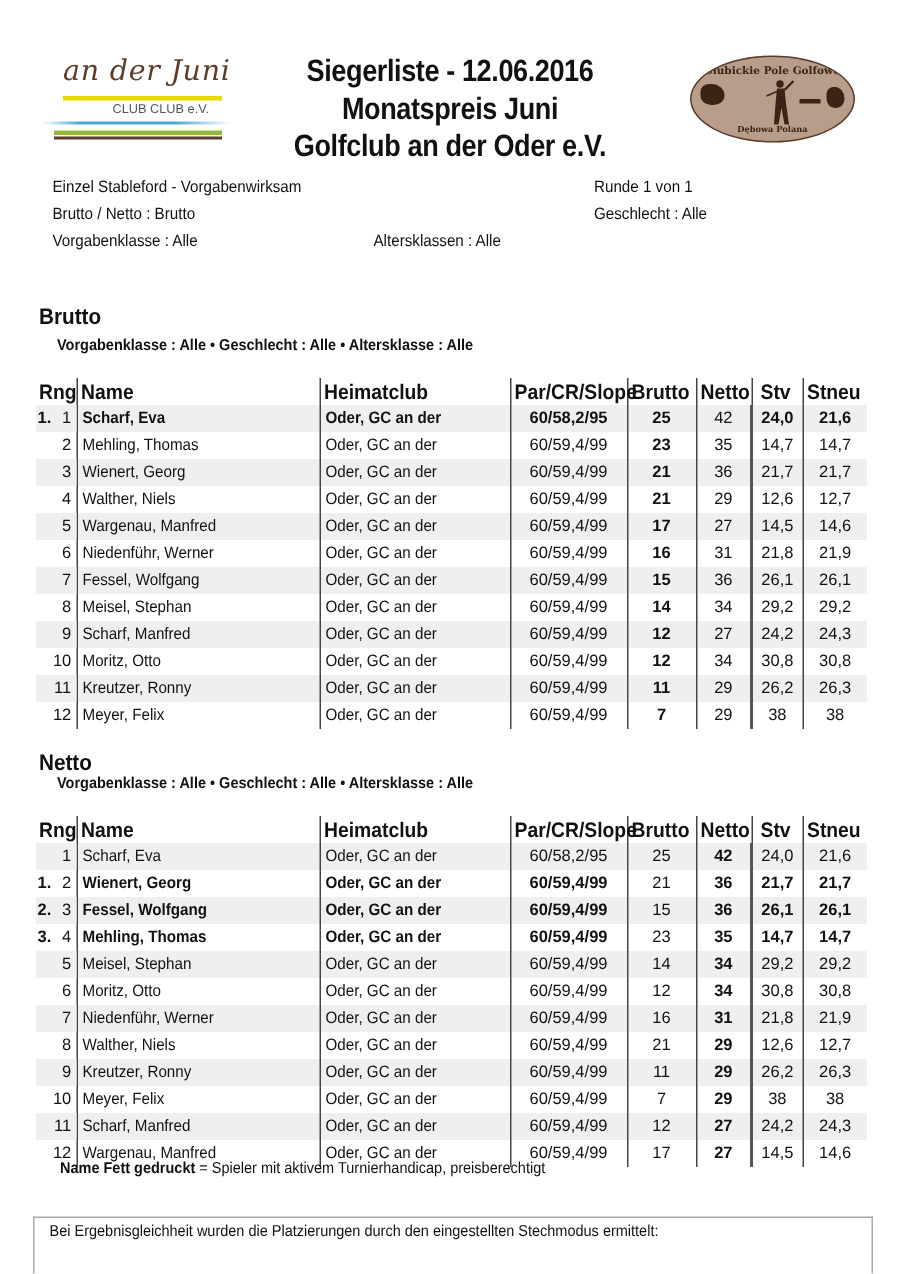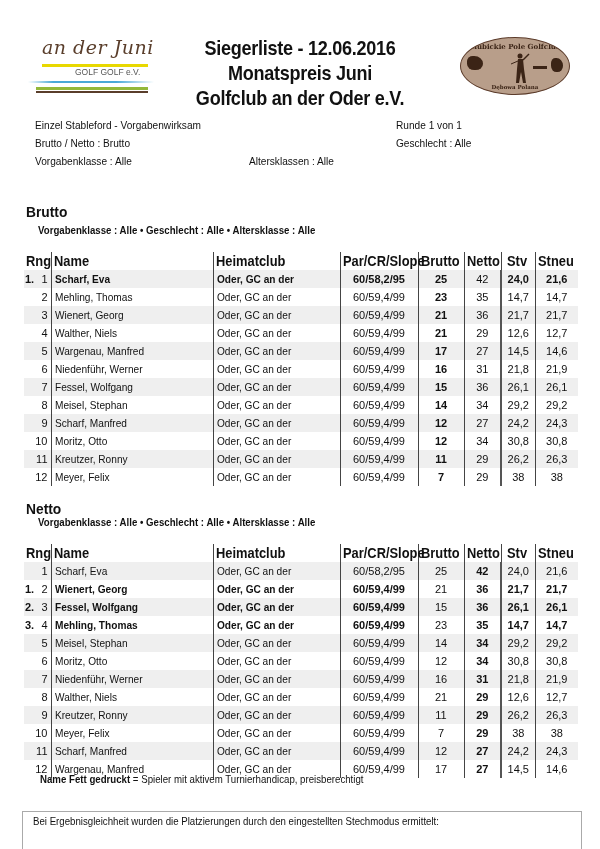--- a/index.html
+++ b/index.html
@@ -55,32 +55,32 @@
 
   .tie-box { left: 22px; top: 811px; width: 558px; height: 40px; border: 1px solid #aaa; border-bottom: none; }
   .tie-box span { position: absolute; left: 10px; top: 3px; font-size: 10.5px; transform: scaleX(0.92); transform-origin: left; white-space: nowrap; }
 </style>
 </head>
 <body>
 
 <div class="abs logo-left">
   <span class="script">an der Juni</span>
   <div class="bar-yellow"></div>
-  <span class="gc">GOLF GOLF e.V.</span>
+  <span class="gc">CLUB CLUB e.V.</span>
   <div class="bar-blue"></div>
   <div class="bar-green"></div>
   <div class="bar-brown"></div>
 </div>
 
 <div class="title" style="top:36px;">Siegerliste - 12.06.2016</div>
 <div class="title" style="top:61px;">Monatspreis Juni</div>
 <div class="title" style="top:86px;">Golfclub an der Oder e.V.</div>
 
 <div class="abs logo-right">
-  <div class="top-txt">Słubickie Pole Golfclub</div>
+  <div class="top-txt">Słubickie Pole Golfowe</div>
   <div class="leaf" style="left:6px; top:18px;"></div>
   <div class="leaf" style="left:90px; top:20px; width:12px;"></div>
   <svg class="golfer" width="22" height="34" viewBox="0 0 22 34">
     <circle cx="11" cy="4" r="2.5" fill="#3b2416"></circle>
     <path d="M9 7 L14 7 L15 17 L17 31 L14 31 L12 20 L10 31 L7 31 L8 17 Z" fill="#3b2416"></path>
     <path d="M14 8 L20 2" stroke="#3b2416" stroke-width="1.5"></path>
     <path d="M9 9 L2 12" stroke="#3b2416" stroke-width="1"></path>
   </svg>
   <div class="sign"></div>
   <div class="bot-txt">Dębowa Polana</div>

